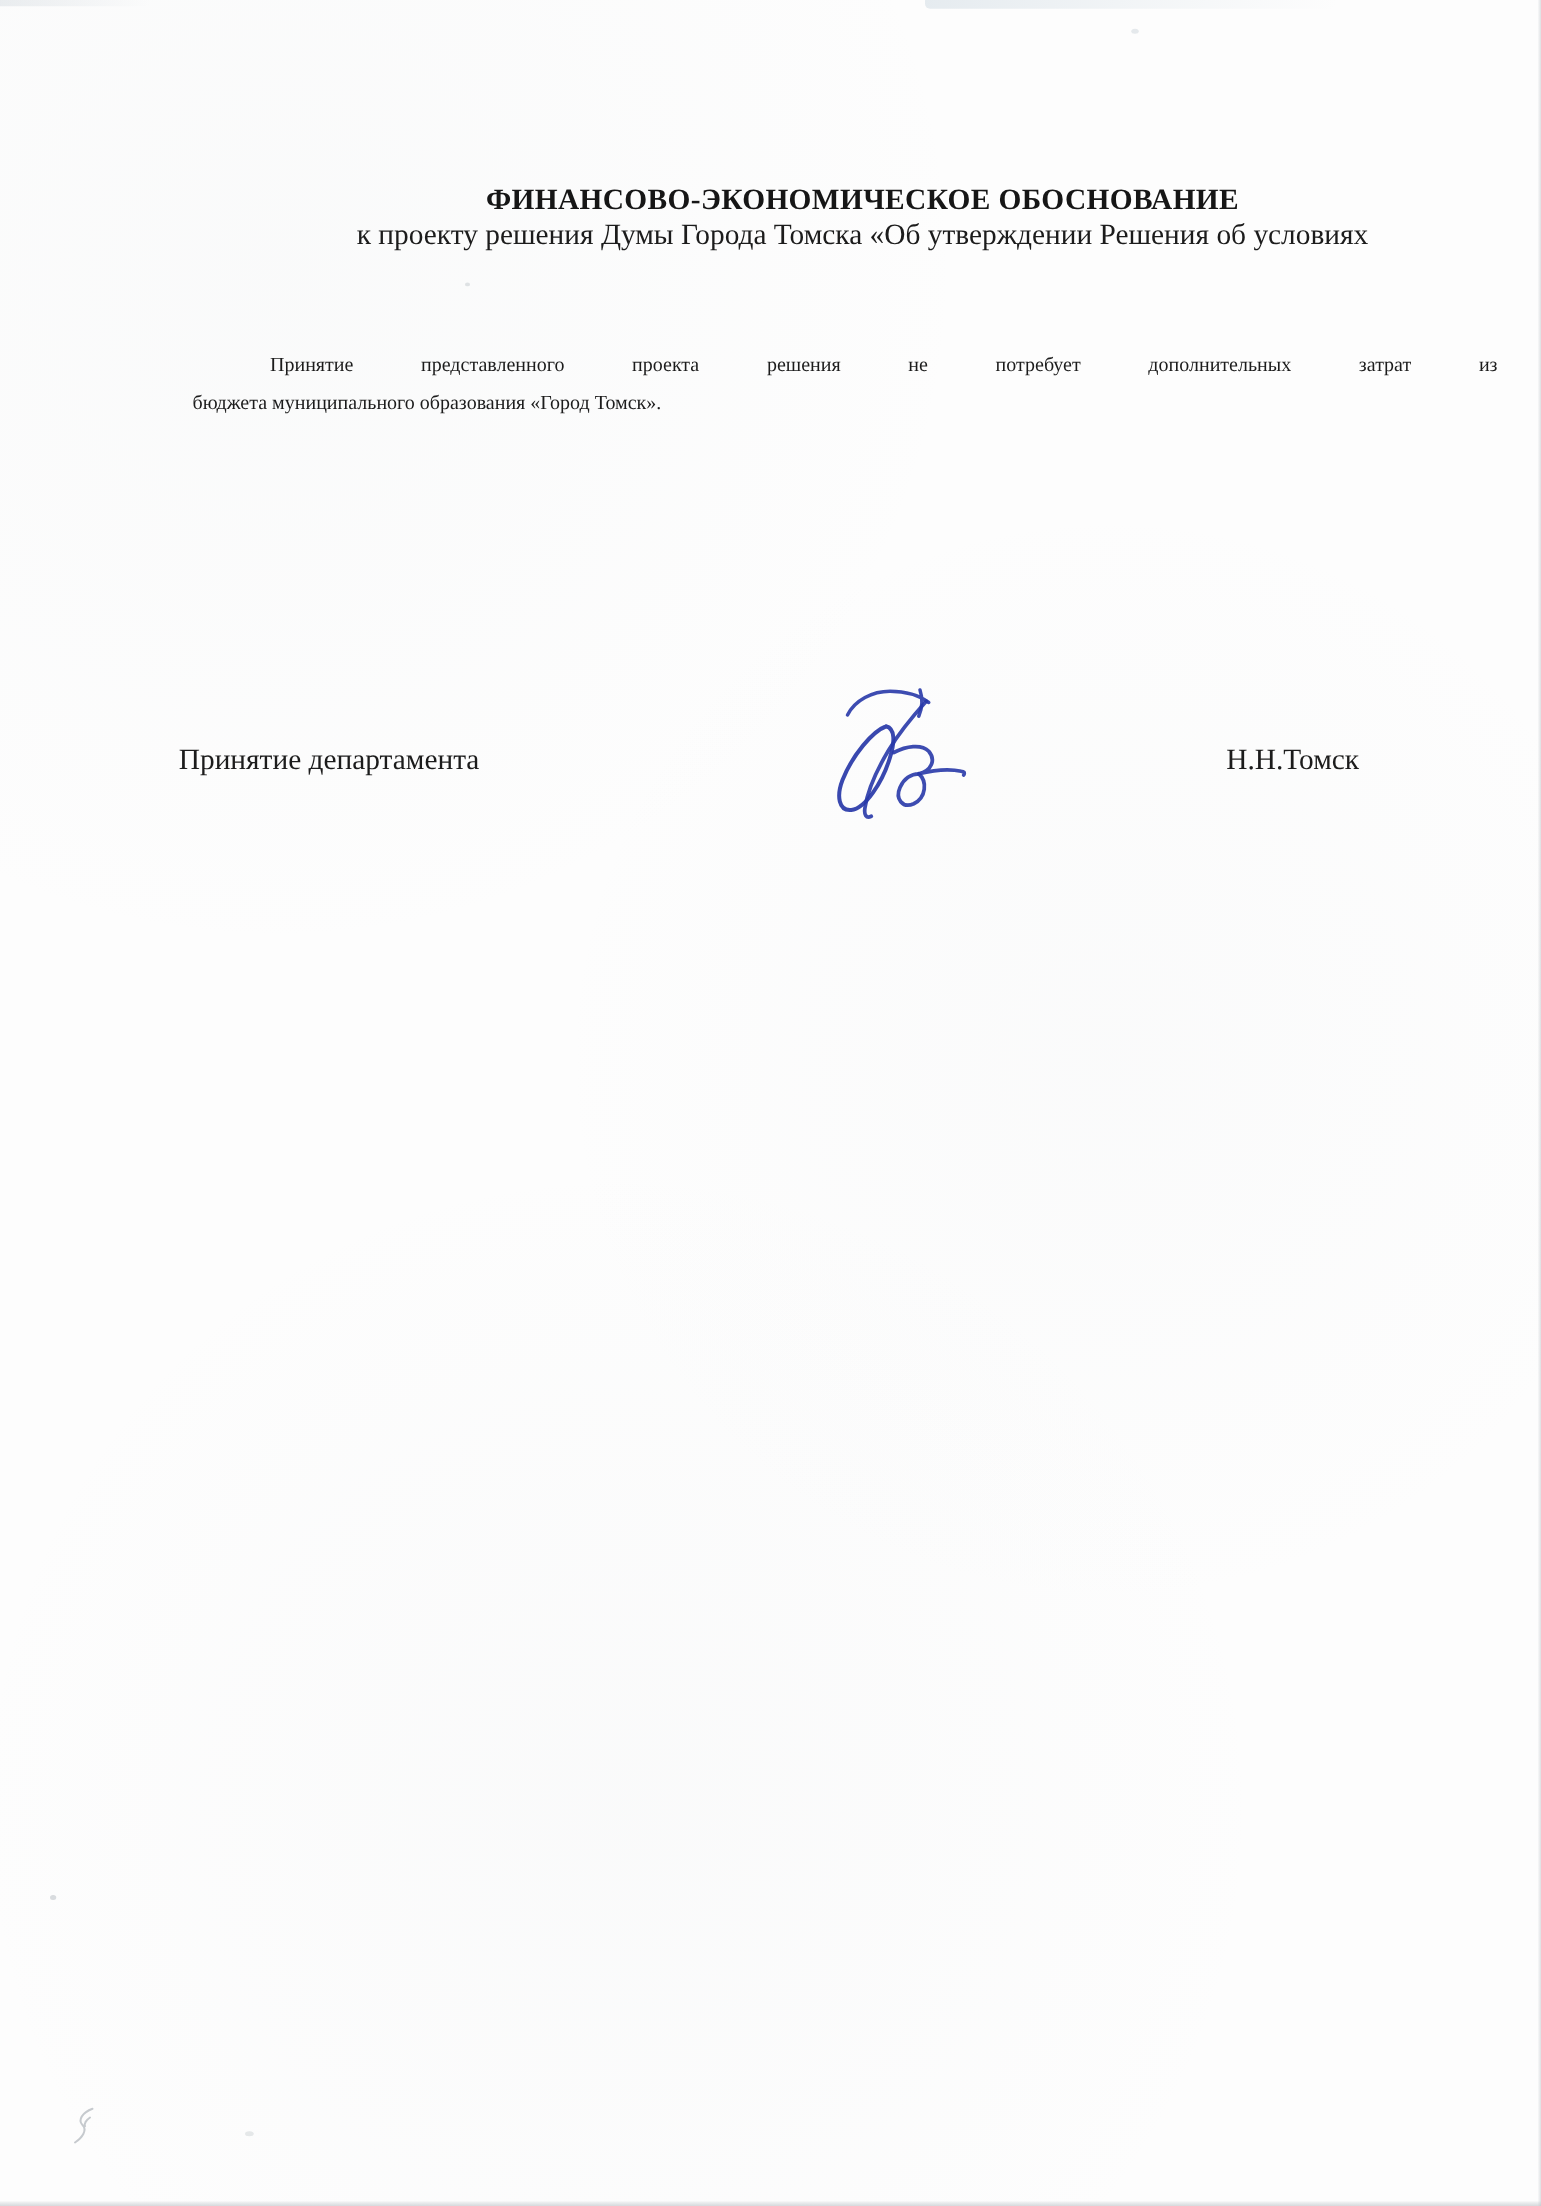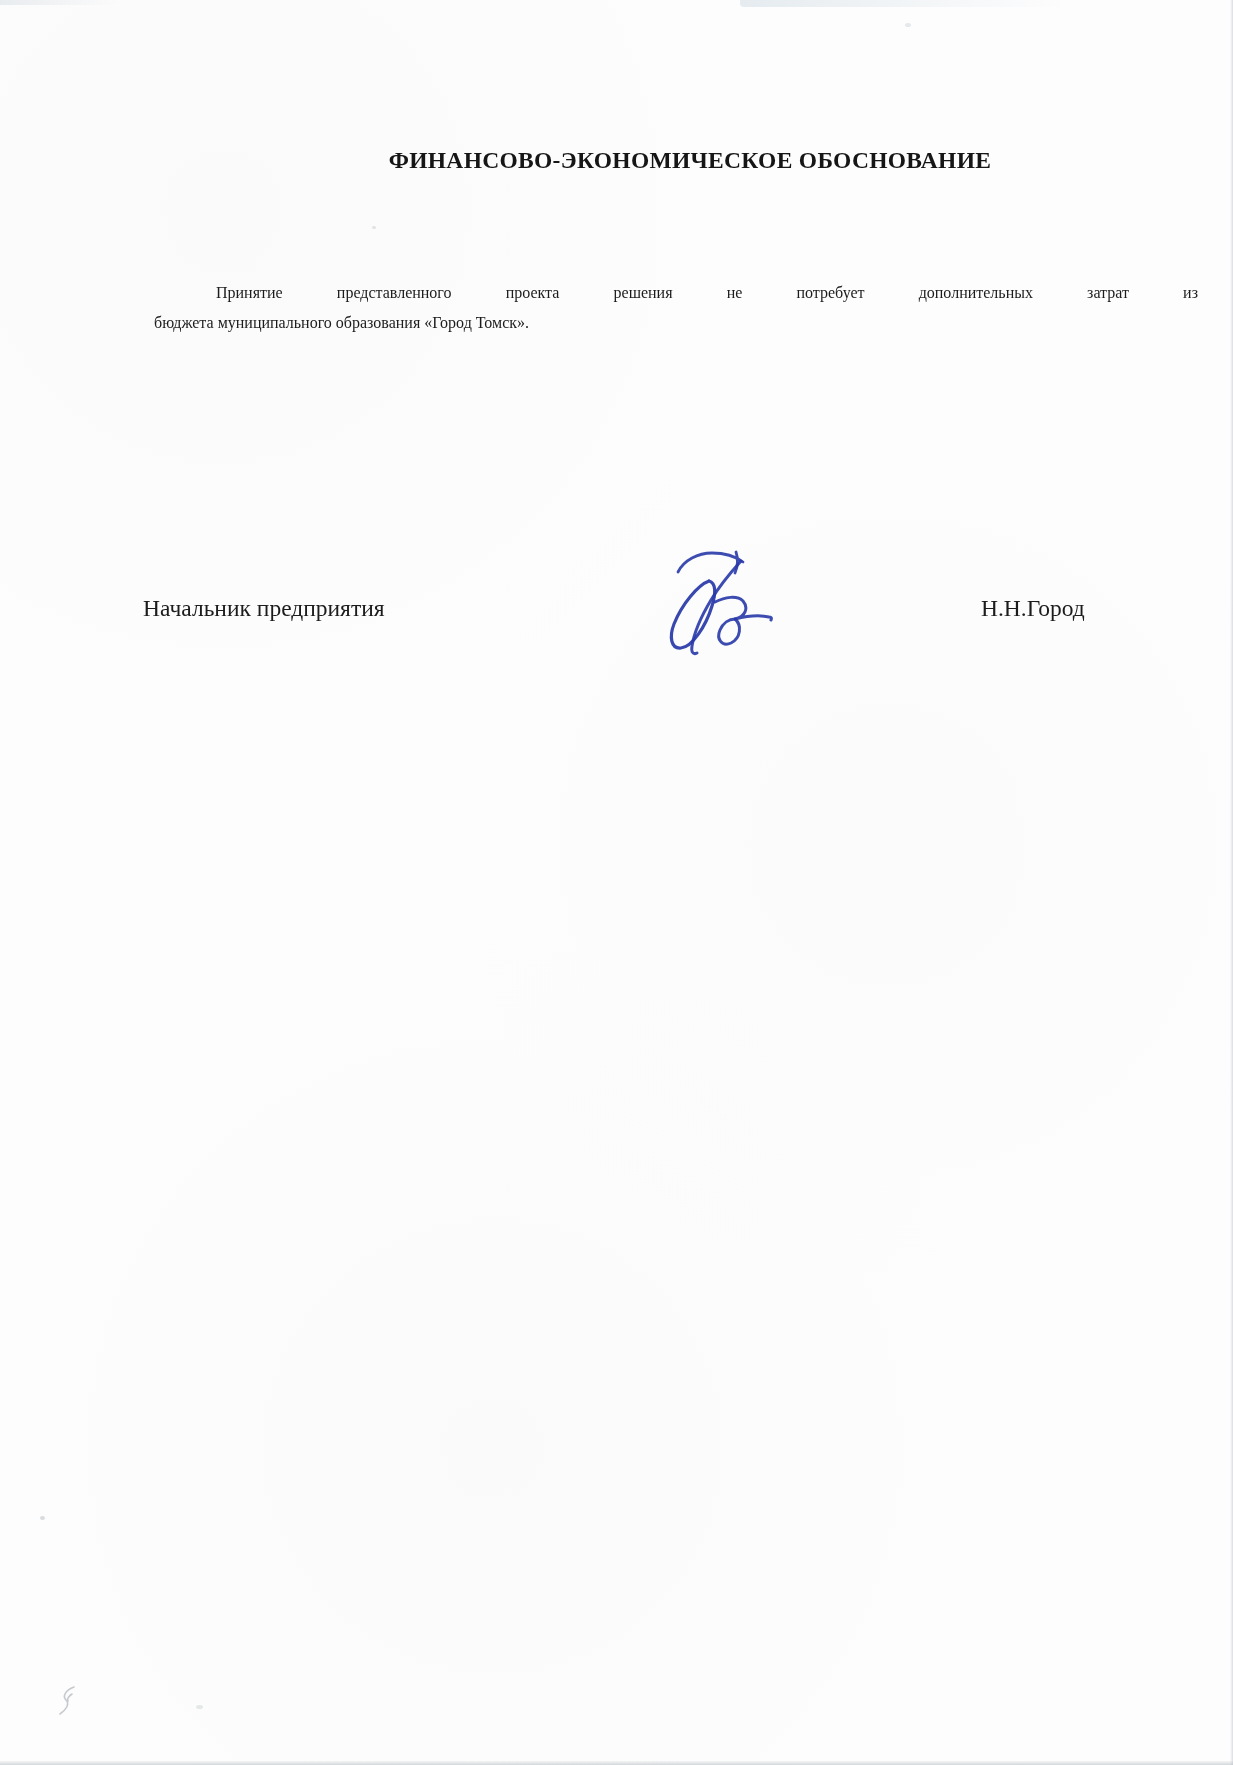--- a/index.html
+++ b/index.html
@@ -73,30 +73,31 @@
   .speck3{left:905px;top:23px;width:6px;height:4px;background:rgba(175,190,200,0.3);}
   .speck4{left:196px;top:1705px;width:7px;height:4px;background:rgba(170,178,184,0.28);}
 </style>
 </head>
 <body>
 
 <div class="page">
 
   <div class="heading">
     <div class="doc-title">ФИНАНСОВО-ЭКОНОМИЧЕСКОЕ ОБОСНОВАНИЕ</div>
+    <div class="subtitle-line">к проекту решения Думы Города Томска «Об утверждении Решения об условиях</div>
   </div>
 
   <div class="body-par">
     <div class="body-line-justified">Принятие представленного проекта решения не потребует дополнительных затрат из</div>
     <div class="body-line-left">бюджета муниципального образования «Город Томск».</div>
   </div>
 
   <div class="sig-row">
-    <span class="sig-label">Начальник предприятия</span>
-    <span class="sig-name">Н.Н.Город</span>
+    <span class="sig-label">Принятие департамента</span>
+    <span class="sig-name">Н.Н.Томск</span>
   </div>
 
   <svg class="signature-svg" viewBox="0 0 124 112" fill="none" stroke-linecap="round" stroke-linejoin="round">
     <path d="M 57,33 C 46,37 30,56 22,76 C 17,89 19,101 29,100 C 40,99 54,78 60,58 C 64,45 64,35 57,33" stroke-width="3.2" opacity="0.92" stroke="#2838a8"></path>
     <path d="M 89,13 C 80,23 68,37 59,52 C 50,67 42,85 40,98 C 39,104 41,107 45,105" stroke-width="3" opacity="0.9" stroke="#2838a8"></path>
     <path d="M 26,24 C 32,12 46,5 60,5 C 72,5 83,8 91,14 M 84,4 C 86,10 86,18 83,25" stroke-width="2.8" opacity="0.9" stroke="#2838a8"></path>
     <path d="M 63,54 C 73,49 85,47 91,53 C 97,60 93,69 83,71 C 91,69 104,66 117,69 C 119,69 120,70 119,72" stroke-width="3" opacity="0.9" stroke="#2838a8"></path>
     <path d="M 83,71 C 90,77 89,90 79,95 C 70,99 64,91 68,82 C 71,75 77,71 83,71" stroke-width="3" opacity="0.9" stroke="#2838a8"></path>
   </svg>
 

